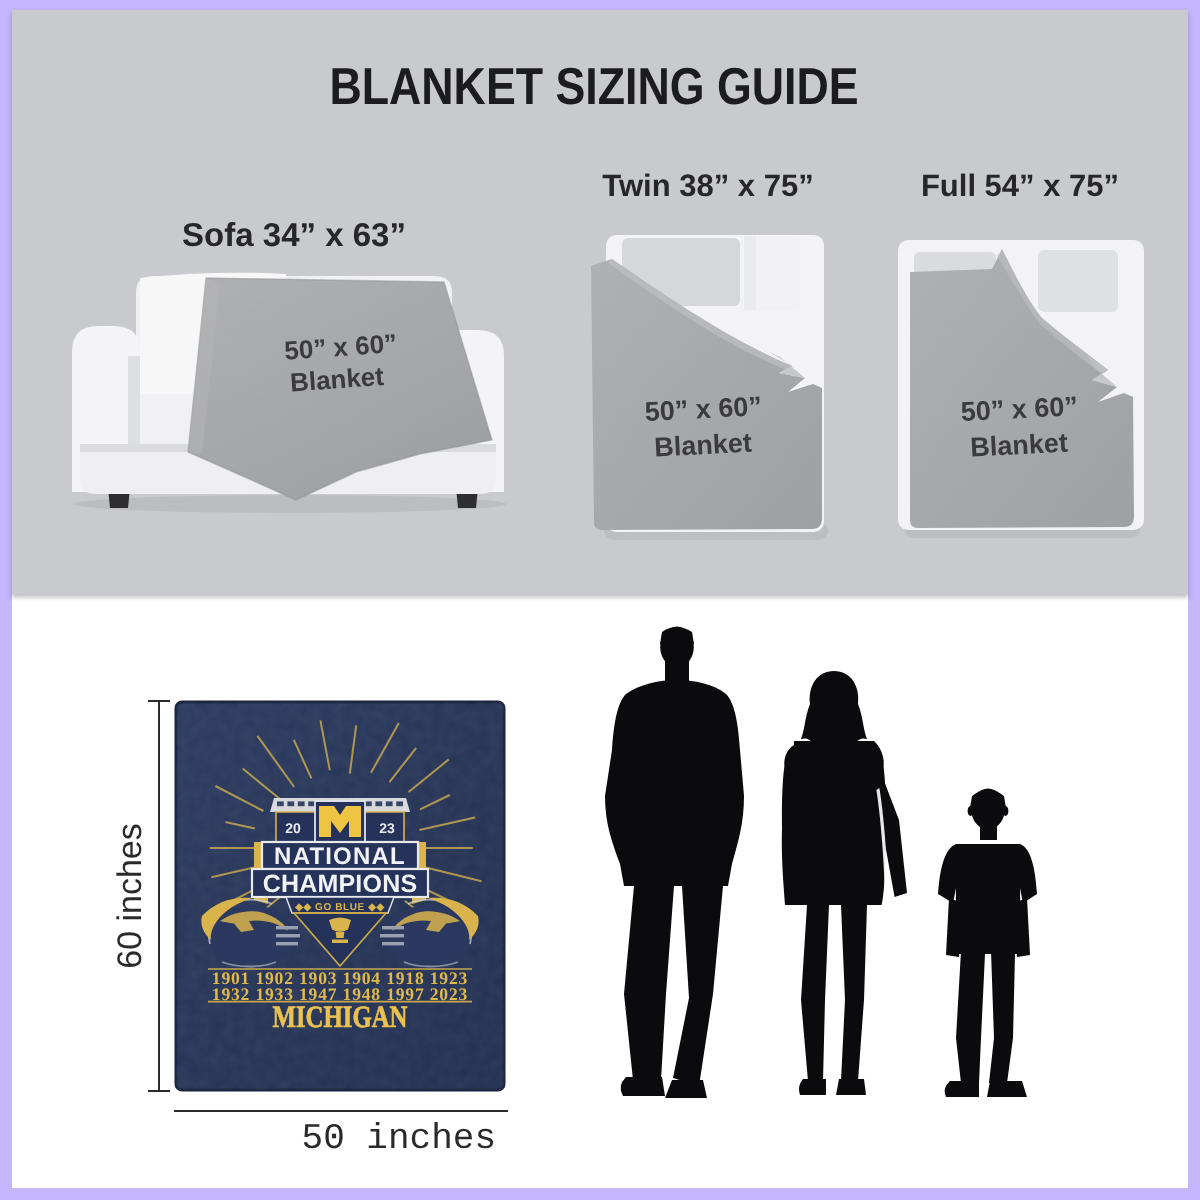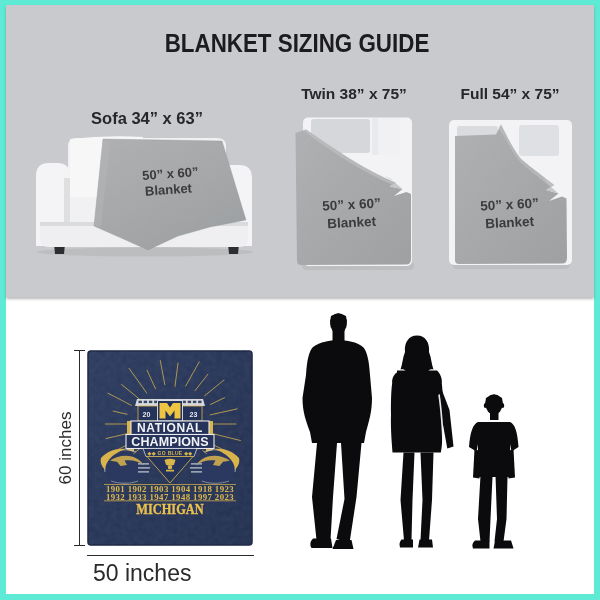--- a/index.html
+++ b/index.html
@@ -1,17 +1,17 @@
 <!DOCTYPE html>
 <html><head>
 <meta charset="utf-8">
 <style>
   html,body{margin:0;padding:0;}
   body{width:600px;height:600px;font-family:"Liberation Sans",sans-serif;}
-  .page{position:relative;width:600px;height:600px;background:#5eead4;overflow:hidden;}
+  .page{position:relative;width:600px;height:600px;background:#c4b5fd;overflow:hidden;}
   .inner{position:absolute;left:6px;top:5px;width:588px;height:589px;background:#ffffff;overflow:hidden;}
   .topsec{position:absolute;left:6px;top:5px;width:588px;height:292px;background:#c9cacd;box-shadow:0 1.5px 2.5px rgba(100,100,105,0.45);}
   .abs{position:absolute;}
   .lbl{position:absolute;color:#27272a;font-weight:700;white-space:nowrap;}
 </style>
 </head>
 <body>
 <div class="page">
 
   <div class="inner"></div>
@@ -230,21 +230,21 @@
     </svg>
 
     <div class="abs" style="left:79px;top:350px;width:1.4px;height:196px;background:#2b2b2e;"></div>
     <div class="abs" style="left:74px;top:350px;width:11px;height:1.4px;background:#2b2b2e;"></div>
     <div class="abs" style="left:74px;top:545px;width:11px;height:1.4px;background:#2b2b2e;"></div>
 
     <div class="abs" style="left:-12px;top:438px;width:155px;text-align:center;transform:rotate(-90deg);transform-origin:center;font-size:17px;color:#2a2a2d;font-weight:400;">60 inches</div>
 
     <div class="abs" style="left:87px;top:554.5px;width:167px;height:1.4px;background:#2b2b2e;"></div>
 
-    <div class="abs" style="left:93px;top:560px;width:155px;text-align:left;font-size:23px;color:#2a2a2d;">50 inches</div>
+    <div class="abs" style="left:93px;top:560px;width:155px;text-align:right;font-size:18px;color:#2a2a2d;font-family:Liberation Mono, monospace;">50 inches</div>
 
     <svg class="abs" style="left:301px;top:313px;" width="85" height="245" viewBox="301 313 85 245">
       <g fill="#0b0b0d">
       <ellipse cx="338.5" cy="323.5" rx="8.4" ry="10.2"></ellipse>
       <path d="M331,316 Q338,311 346,316 L347,322 L330,322 Z"></path>
       <rect x="332.5" y="330" width="12" height="12"></rect>
       <path d="M313,347 C320,342 330,340 338,340 C347,340 357,342 363,347 C367,351 369,360 370,375 L372,398 C372,412 369,421 366,432 L364,443 L312,443 L310,432 C306,421 302.5,412 302.5,398 L306,375 C307,360 309,351 313,347 Z"></path>
       <path d="M317,443 L312,497 L316.5,540 L330.5,540 L333,497 L337,443 Z"></path>
       <path d="M341,443 L344.5,499 L336.5,539 L349.5,543 L356.5,497 L361.5,443 Z"></path>
       <path d="M313,538.5 L331,538.5 L332.5,548 L311.5,548 Q308.5,543 313,538.5 Z"></path>

